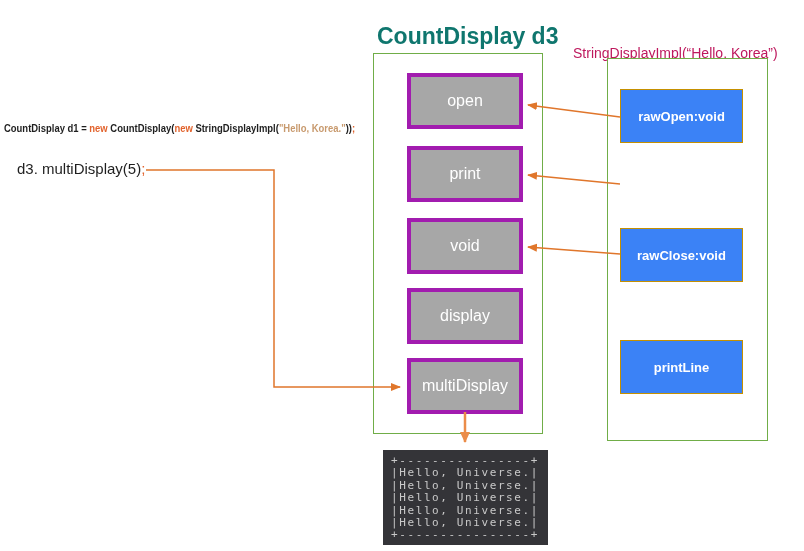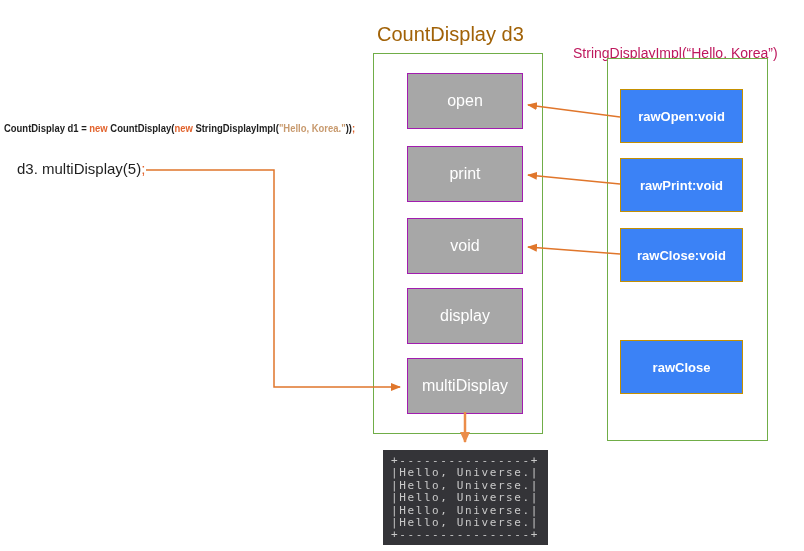--- a/index.html
+++ b/index.html
@@ -14,30 +14,30 @@
   }
   .code-line1 .kw{color:#e2632d;}
   .code-line1 .str{color:#c89a6e;}
   .code-line1 .semi{color:#e2632d;}
   .code-line2{
     position:absolute;left:17px;top:160px;font-size:15px;font-weight:400;
     color:#1f1f1f;white-space:nowrap;
   }
   .code-line2 .semi{color:#e2632d;}
   
-  .title-left{position:absolute;left:377px;top:23px;font-size:20px;color:#a16207;white-space:nowrap;}
+  .title-left{position:absolute;left:377px;top:23px;font-size:23px;color:#0f766e;white-space:nowrap;font-weight:bold;}
   .title-right{position:absolute;left:573px;top:45px;font-size:14px;color:#be185d;white-space:nowrap;}
   
   .container-left{position:absolute;left:373px;top:53px;width:170px;height:381px;
     border:1.5px solid #70ad47;box-sizing:border-box;background:#fff;}
   .container-right{position:absolute;left:607px;top:58px;width:161px;height:383px;
     border:1.5px solid #70ad47;box-sizing:border-box;background:#fff;}
   
   .gbox{position:absolute;left:407px;width:116px;height:56px;background:#a7a7a7;
-    border:1px solid #a21caf;box-sizing:border-box;color:#ffffff;font-size:16px;
+    border:4px solid #a21caf;box-sizing:border-box;color:#ffffff;font-size:16px;
     display:flex;align-items:center;justify-content:center;white-space:nowrap;}
   .g1{top:73px;}.g2{top:146px;}.g3{top:218px;}.g4{top:288px;}.g5{top:358px;}
   
   .ybox{position:absolute;left:620px;width:123px;height:54px;background:#3b82f6;
     border:1.5px solid #c59000;box-sizing:border-box;color:#ffffff;font-size:13px;
     font-weight:700;display:flex;align-items:center;justify-content:center;white-space:nowrap;}
   .y1{top:89px;}.y2{top:158px;}.y3{top:228px;}.y4{top:340px;}
   
   .console{position:absolute;left:383px;top:450px;width:165px;height:95px;
     background:#343438;box-sizing:border-box;padding:5px 0 0 8px;
@@ -62,23 +62,22 @@
   <div class="container-left"></div>
   <div class="container-right"></div>
 
   <div class="gbox g1">open</div>
   <div class="gbox g2">print</div>
   <div class="gbox g3">void</div>
   <div class="gbox g4">display</div>
   <div class="gbox g5">multiDisplay</div>
 
   <div class="ybox y1">rawOpen:void</div>
-  <div class="ybox y2">rawPrint:void</div>
   <div class="ybox y3">rawClose:void</div>
-  <div class="ybox y4">rawClose</div>
+  <div class="ybox y4">printLine</div>
 
   <div class="console">
     <div>+----------------+</div>
     <div>|Hello, Universe.|</div>
     <div>|Hello, Universe.|</div>
     <div>|Hello, Universe.|</div>
     <div>|Hello, Universe.|</div>
     <div>|Hello, Universe.|</div>
     <div>+----------------+</div>
   </div>

